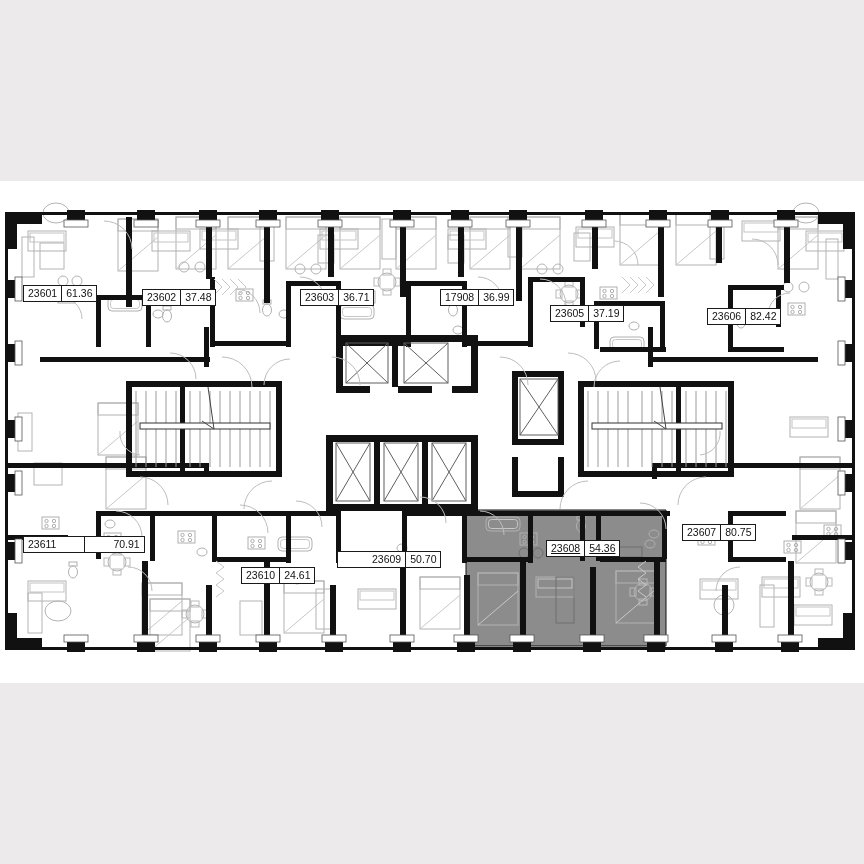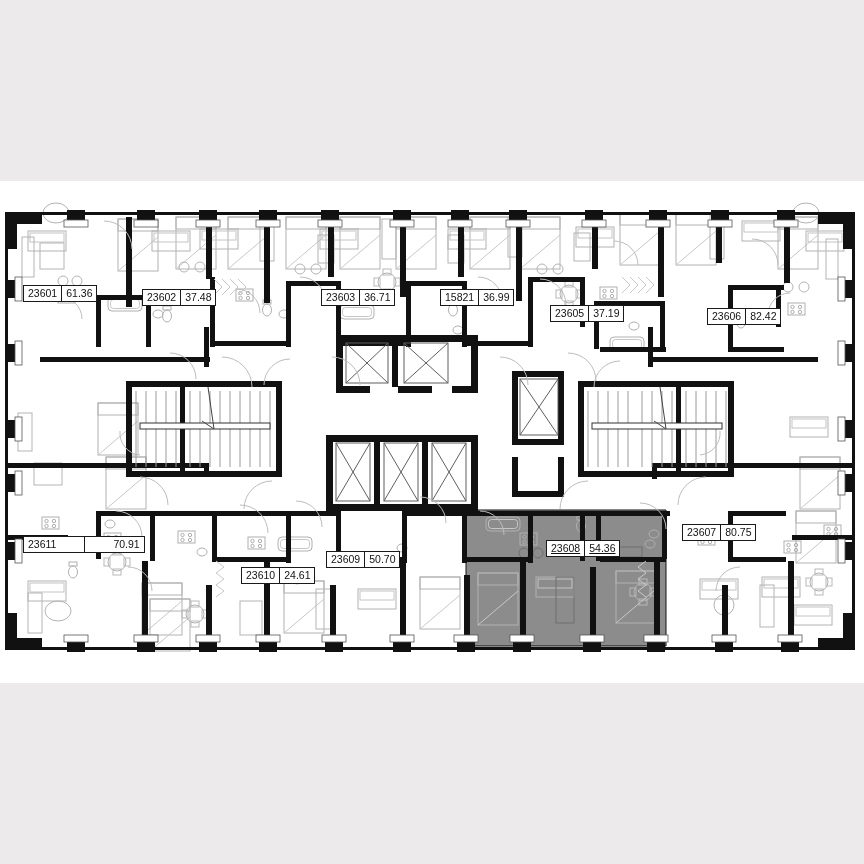--- a/index.html
+++ b/index.html
@@ -468,27 +468,27 @@
     <div class="lbl" style="left:23px;top:104px;">
       <span class="num">23601</span>
       <span class="div"></span>
       <span class="area">61.36</span>
     </div>
     <div class="lbl" style="left:142px;top:108px;">
       <span class="num">23602</span>
       <span class="div"></span>
       <span class="area">37.48</span>
     </div>
-    <div class="lbl" style="left:300px;top:108px;margin-left:21px;">
+    <div class="lbl" style="left:300px;top:108px;">
       <span class="num">23603</span>
       <span class="div"></span>
       <span class="area">36.71</span>
     </div>
     <div class="lbl" style="left:440px;top:108px;">
-      <span class="num">15821</span>
+      <span class="num">17908</span>
       <span class="div"></span>
       <span class="area">36.99</span>
     </div>
     <div class="lbl" style="left:550px;top:124px;">
       <span class="num">23605</span>
       <span class="div"></span>
       <span class="area">37.19</span>
     </div>
     <div class="lbl" style="left:707px;top:127px;">
       <span class="num">23606</span>
@@ -498,21 +498,21 @@
     <div class="lbl" style="left:682px;top:343px;">
       <span class="num">23607</span>
       <span class="div"></span>
       <span class="area">80.75</span>
     </div>
     <div class="lbl" style="left:546px;top:359px;text-decoration:underline;">
       <span class="num">23608</span>
       <span class="div"></span>
       <span class="area">54.36</span>
     </div>
-    <div class="lbl" style="left:326px;top:370px;">
+    <div class="lbl" style="left:337px;top:370px;padding-left:30px;">
       <span class="num">23609</span>
       <span class="div"></span>
       <span class="area">50.70</span>
     </div>
     <div class="lbl" style="left:205px;top:386px;margin-left:36px;">
       <span class="num">23610</span>
       <span class="div"></span>
       <span class="area">24.61</span>
     </div>
     <div class="lbl" style="left:23px;top:355px;gap:24px;">

